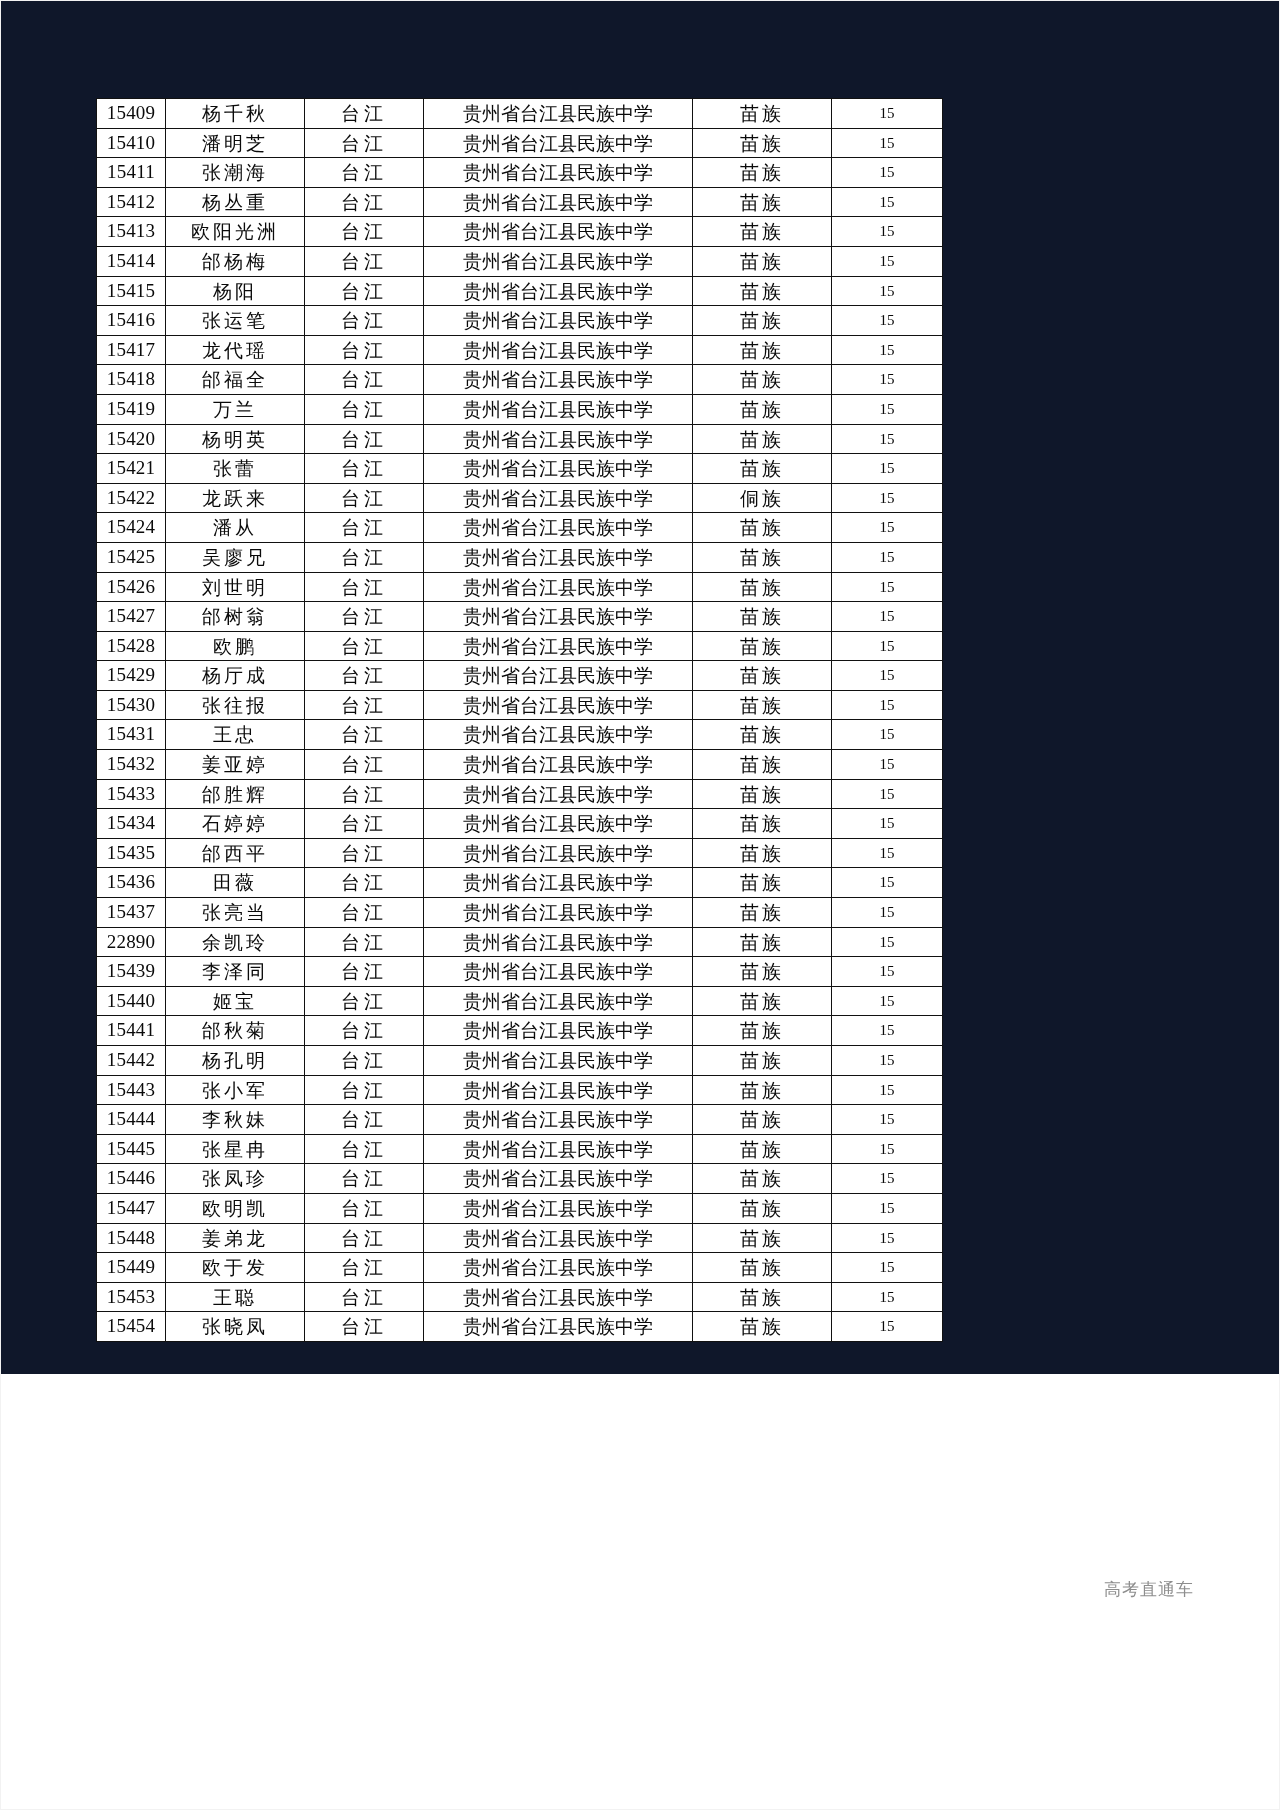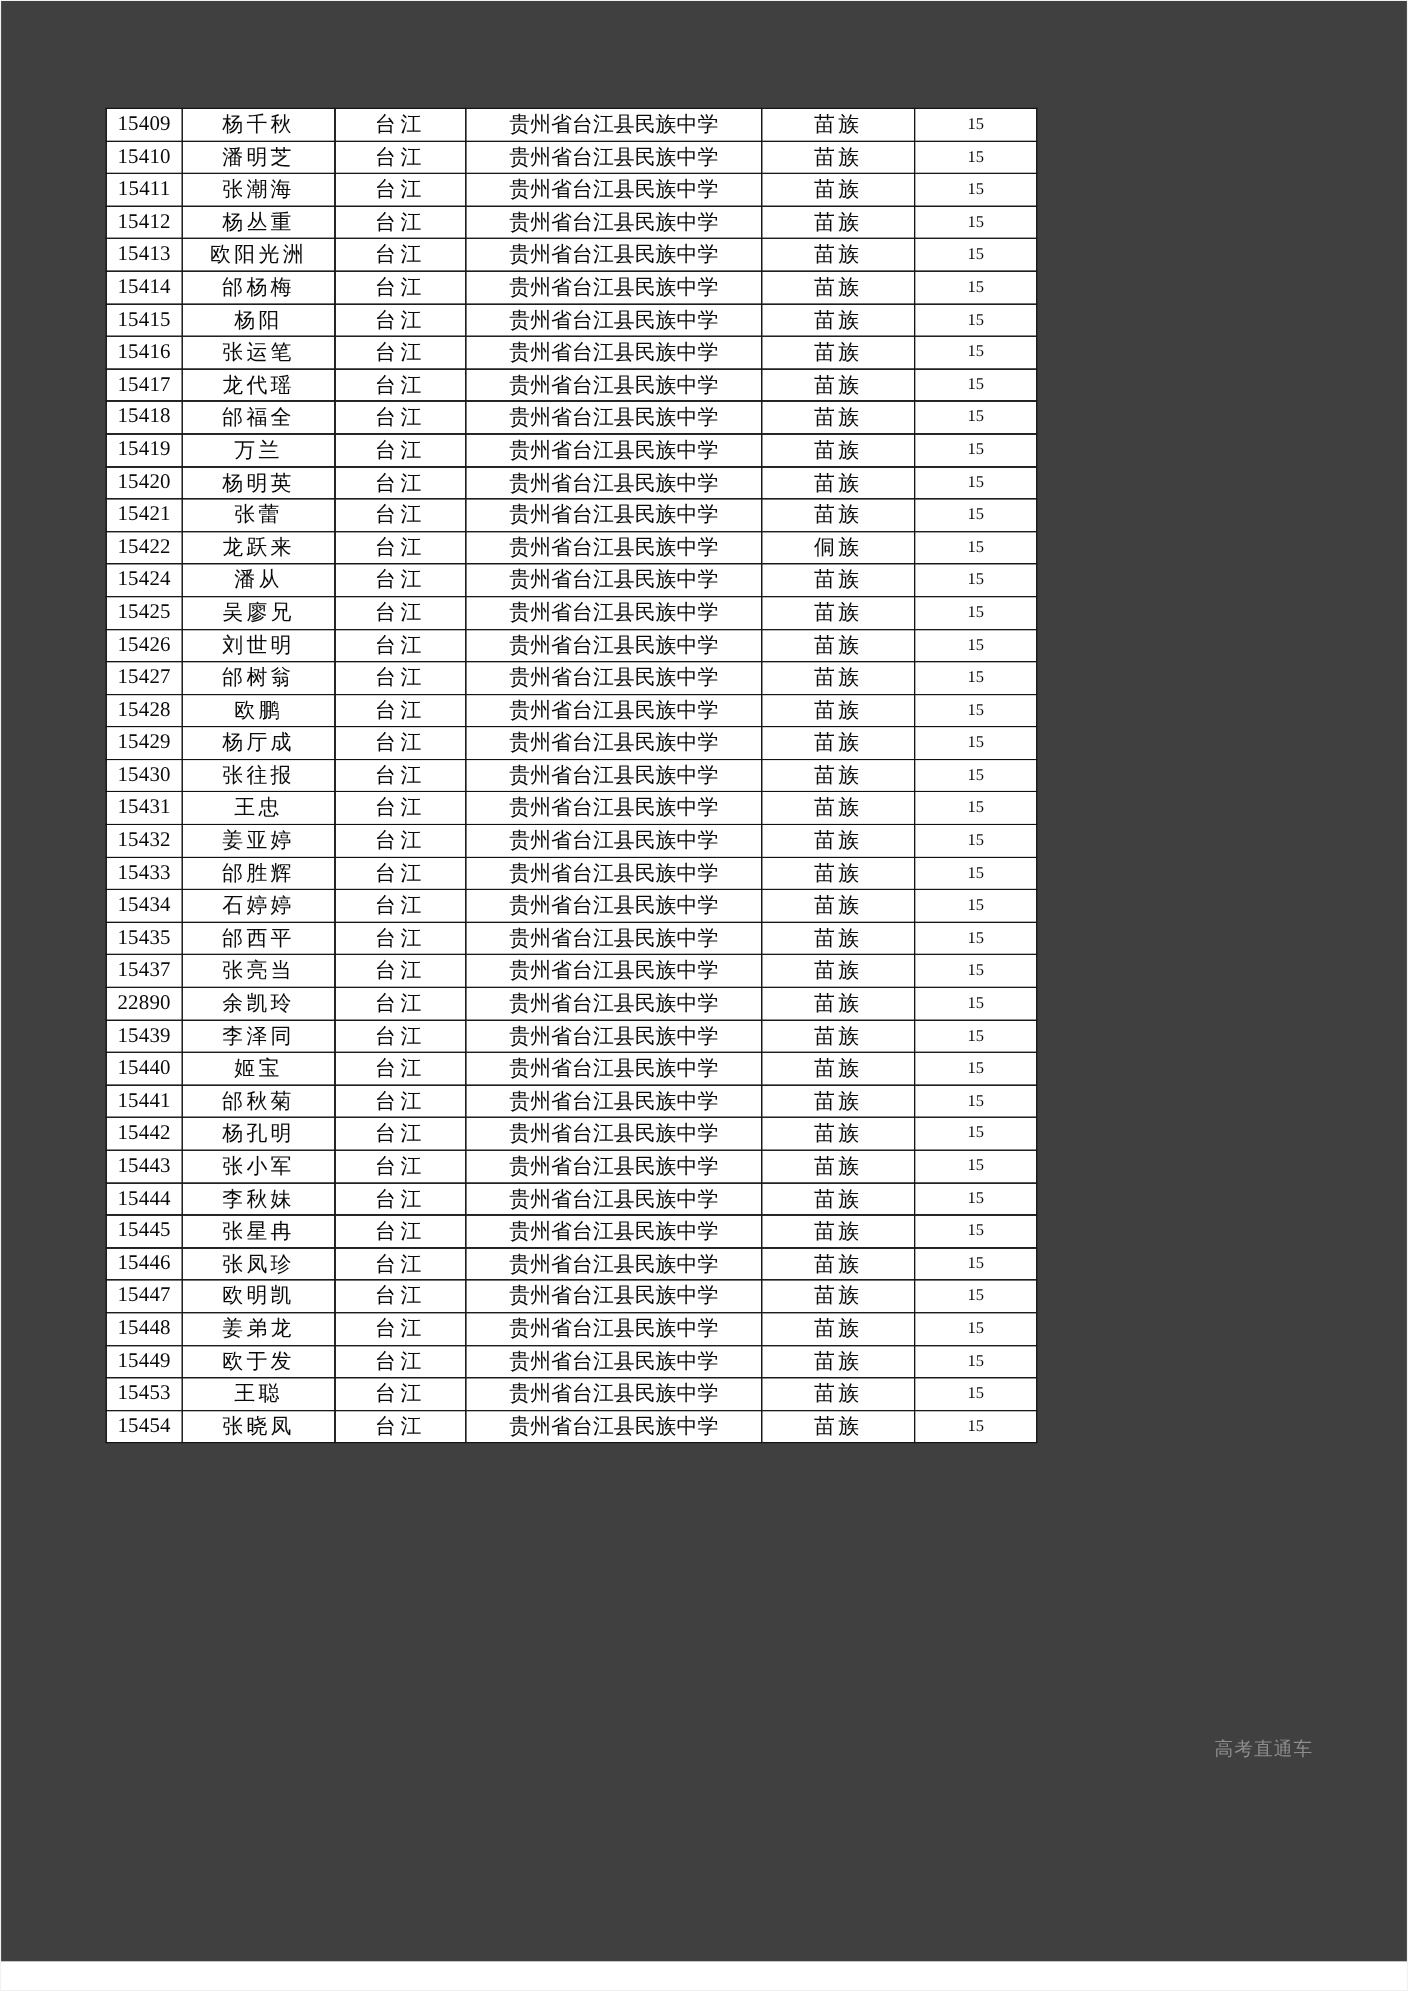--- a/index.html
+++ b/index.html
@@ -13,22 +13,22 @@
     font-family: "Liberation Serif", "DejaVu Serif", serif;
     position: relative;
     overflow: hidden;
   }
 
   .page {
     position: absolute;
     left: 0;
     top: 0;
     width: 1280px;
-    height: 1783px;
-    background: #404040;
+    height: 1374px;
+    background: #0f172a;
   }
 
   .paper-shadow {
     position: absolute;
     left: 0;
     top: 0;
     width: 1280px;
     height: 1810px;
     box-shadow: inset 0 0 0 1px #f2f2f2;
     pointer-events: none;
@@ -289,20 +289,28 @@
           </tr>
           <tr>
             <td class="col-id">15435</td>
             <td class="col-name">邰西平</td>
             <td class="col-area">台江</td>
             <td class="col-school">贵州省台江县民族中学</td>
             <td class="col-eth">苗族</td>
             <td class="col-score">15</td>
           </tr>
           <tr>
+            <td class="col-id">15436</td>
+            <td class="col-name">田薇</td>
+            <td class="col-area">台江</td>
+            <td class="col-school">贵州省台江县民族中学</td>
+            <td class="col-eth">苗族</td>
+            <td class="col-score">15</td>
+          </tr>
+          <tr>
             <td class="col-id">15437</td>
             <td class="col-name">张亮当</td>
             <td class="col-area">台江</td>
             <td class="col-school">贵州省台江县民族中学</td>
             <td class="col-eth">苗族</td>
             <td class="col-score">15</td>
           </tr>
           <tr>
             <td class="col-id">22890</td>
             <td class="col-name">余凯玲</td>

